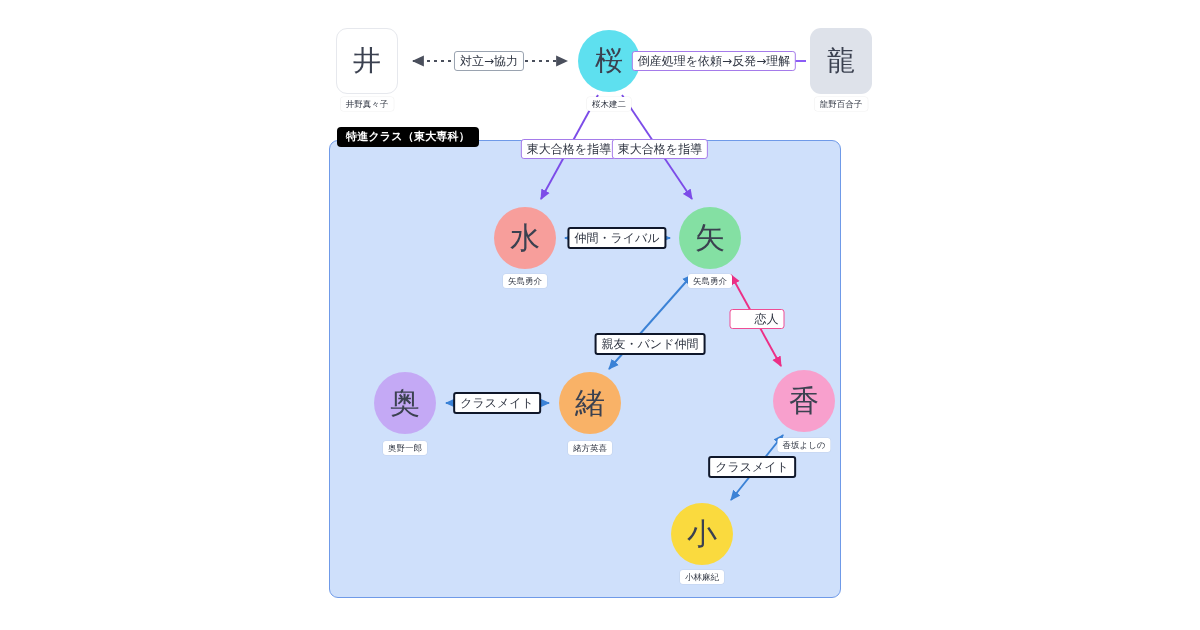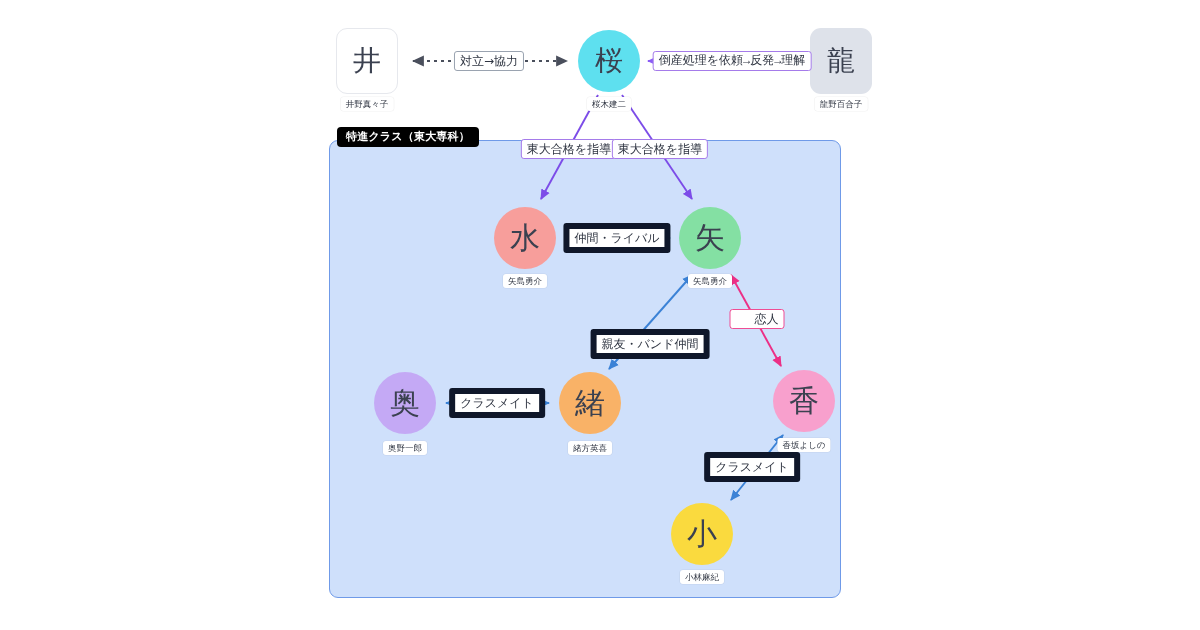--- a/index.html
+++ b/index.html
@@ -82,21 +82,21 @@
     font-size: 12px;
     color: #2f3542;
     padding: 3px 5px;
     border-radius: 3px;
     white-space: nowrap;
     line-height: 1;
     transform: translate(-50%, -50%);
     box-sizing: border-box;
   }
   .edge-label.purple { border: 1px solid #a57bea; }
-  .edge-label.blue   { border: 6px solid #0f172a; }
+  .edge-label.blue   { border: 2px solid #0f172a; }
   .edge-label.pink   { border: 1px solid #ef4d94; }
   .edge-label.gray   { border: 1px solid #9aa3b0; }
 
   svg.edges {
     position: absolute;
     left: 0; top: 0;
     width: 1200px;
     height: 630px;
     overflow: visible;
     pointer-events: none;
@@ -188,21 +188,21 @@
       </div>
       <div class="node-label" style="left: 804px; top: 438px;">香坂よしの</div>
       <div class="node circle" style="left: 671px; top: 503px; width: 62px; height: 62px; background: rgb(250, 218, 62);">
         <span class="glyph">小</span>
       </div>
       <div class="node-label" style="left: 702px; top: 570px;">小林麻紀</div>
     </div>
 
   <div id="edge-label-layer">
       <div class="edge-label gray" style="left: 489px; top: 61px;">対立→協力</div>
-      <div class="edge-label purple" style="left: 732px; top: 61px; font-family: Liberation Mono, monospace;">倒産処理を依頼→反発→理解</div>
+      <div class="edge-label purple" style="left: 714px; top: 61px;">倒産処理を依頼→反発→理解</div>
       <div class="edge-label purple" style="left: 569px; top: 149px;">東大合格を指導</div>
       <div class="edge-label purple" style="left: 660px; top: 149px;">東大合格を指導</div>
       <div class="edge-label blue" style="left: 617px; top: 238px;">仲間・ライバル</div>
       <div class="edge-label blue" style="left: 650px; top: 320px; margin-top: 24px;">親友・バンド仲間</div>
       <div class="edge-label pink" style="left: 757px; top: 319px; padding-left: 24px;">恋人</div>
       <div class="edge-label blue" style="left: 497px; top: 403px;">クラスメイト</div>
       <div class="edge-label blue" style="left: 752px; top: 467px;">クラスメイト</div>
     </div>
 
 </div>

